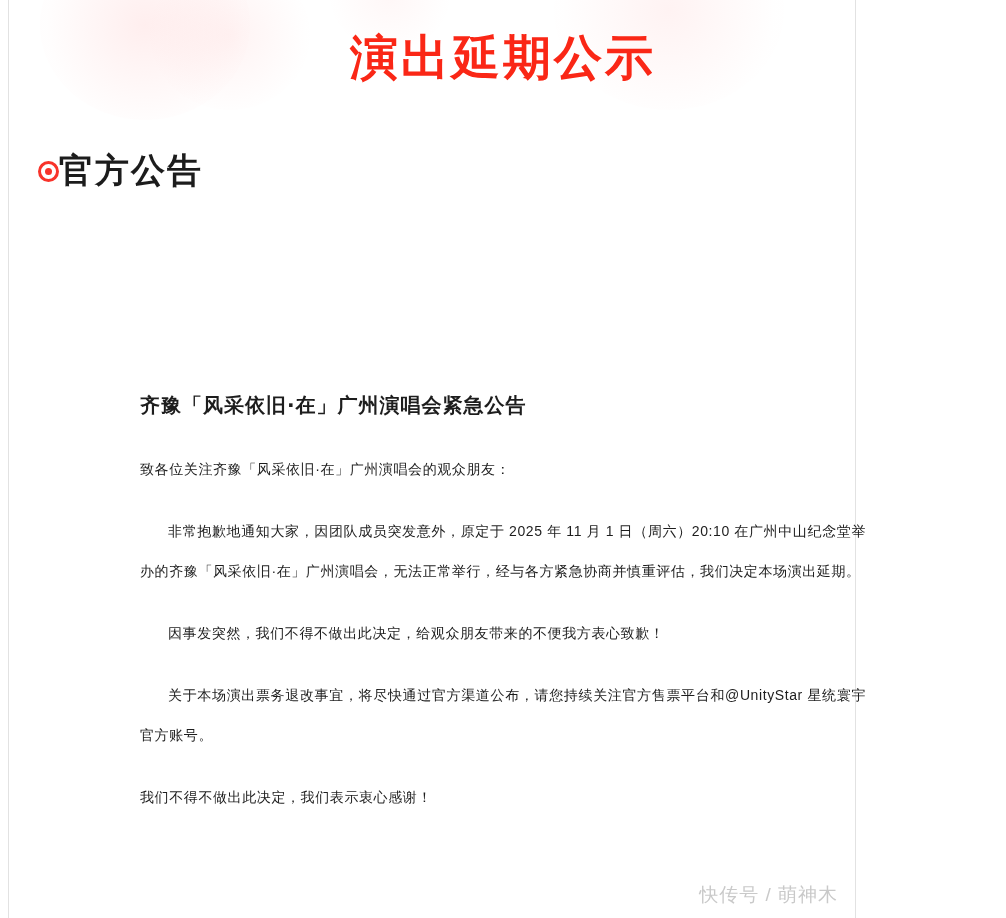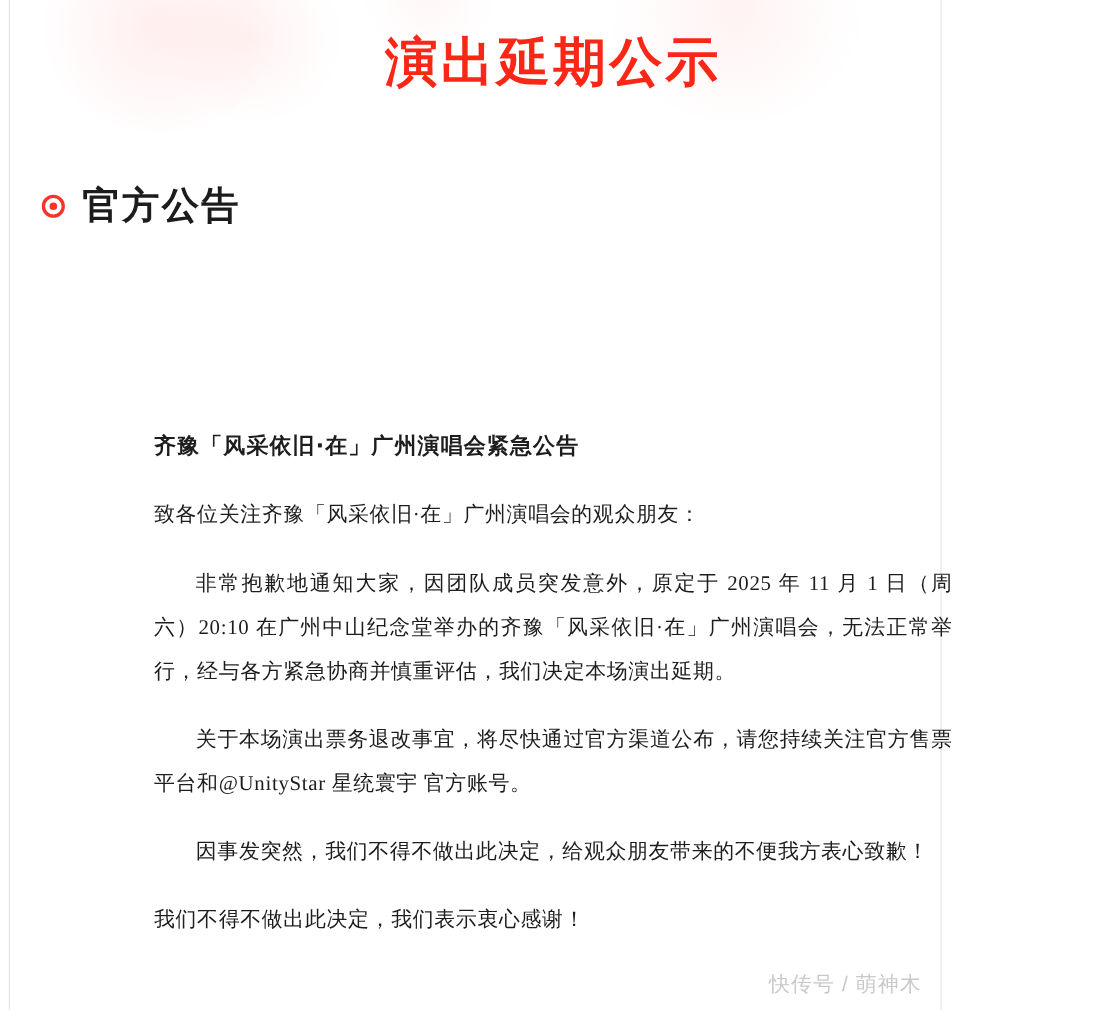--- a/index.html
+++ b/index.html
@@ -56,25 +56,25 @@
     color: #fa2716;
     font-size: 48px;
     font-weight: bold;
     letter-spacing: 3px;
     line-height: 66px;
     font-family: "DejaVu Sans", "Liberation Sans", sans-serif;
   }
 
   .section-head {
     position: absolute;
-    top: 164px;
+    top: 148px;
     left: 38px;
     display: flex;
     align-items: center;
-    gap: 16px;
+    gap: 0;
     justify-content: space-between;
   }
   .bullet {
     width: 21px;
     height: 21px;
     border-radius: 50%;
     border: 3px solid #f8332a;
     background: #ffffff;
     box-sizing: border-box;
     position: relative;
@@ -108,25 +108,25 @@
   }
   .notice-title {
     font-size: 20px;
     font-weight: bold;
     letter-spacing: 1px;
     margin-bottom: 30px;
     font-family: "DejaVu Sans", "Liberation Sans", sans-serif;
   }
   .notice p {
     margin: 0 0 22px 0;
-    font-size: 19px;
+    font-size: 14px;
     line-height: 40px;
     letter-spacing: 0.6px;
     text-align: justify;
-    font-family: Liberation Serif, serif;
+    font-family: Liberation Sans, sans-serif;
   }
   .indent { text-indent: 2em; }
   .centered { text-align: center; }
 
   .watermark {
     position: absolute;
     right: 26px;
     bottom: 10px;
     font-size: 19px;
     color: #c9c9c9;
@@ -152,20 +152,20 @@
 
   <div class="section-head">
     <span class="bullet"></span>
     <span class="section-head-label">官方公告</span>
   </div>
 
   <div class="notice">
     <div class="notice-title">齐豫「风采依旧·在」广州演唱会紧急公告</div>
     <p>致各位关注齐豫「风采依旧·在」广州演唱会的观众朋友：</p>
     <p class="indent">非常抱歉地通知大家，因团队成员突发意外，原定于 2025 年 11 月 1 日（周六）20:10 在广州中山纪念堂举办的齐豫「风采依旧·在」广州演唱会，无法正常举行，经与各方紧急协商并慎重评估，我们决定本场演出延期。</p>
+    <p class="indent">因事发突然，我们不得不做出此决定，给观众朋友带来的不便我方表心致歉！</p>
     <p class="indent">关于本场演出票务退改事宜，将尽快通过官方渠道公布，请您持续关注官方售票平台和@UnityStar 星统寰宇 官方账号。</p>
-    <p class="indent">因事发突然，我们不得不做出此决定，给观众朋友带来的不便我方表心致歉！</p>
     <p class="centered">我们不得不做出此决定，我们表示衷心感谢！</p>
   </div>
 
   <div class="watermark">快传号 / 萌神木</div>
 
 </div>
 
 </body></html>

